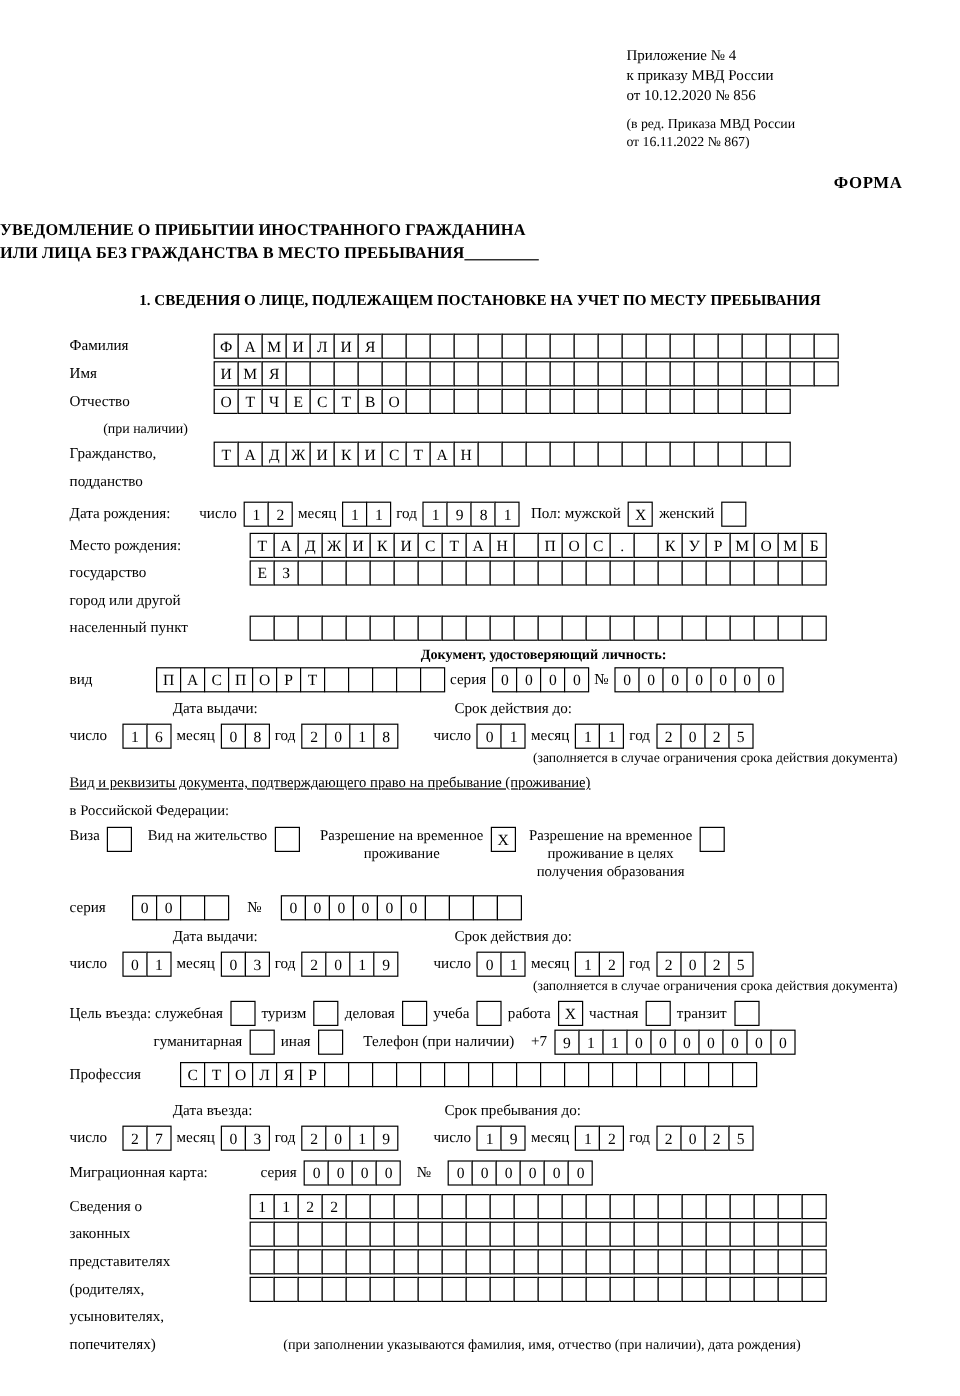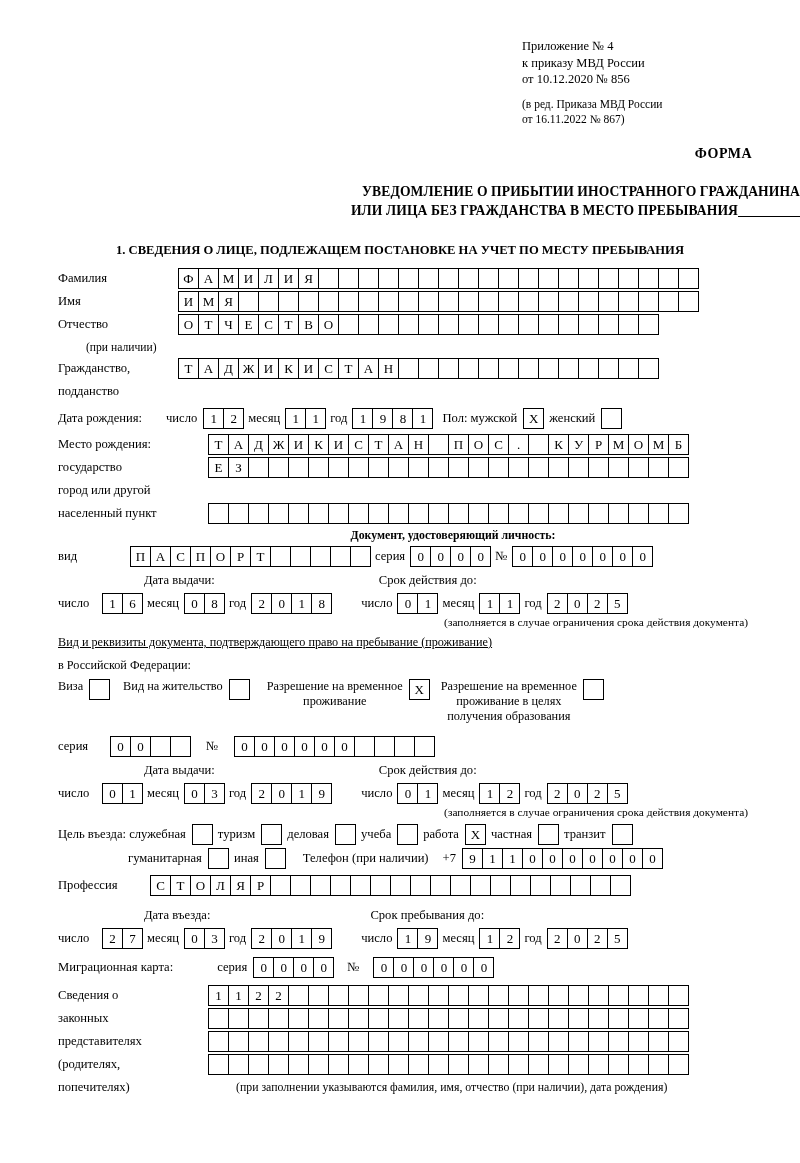--- a/index.html
+++ b/index.html
@@ -23,31 +23,31 @@
     line-height:1.32;
     text-align:left;
   }
   .hdr .blk2{margin-top:9px;font-size:11.5px;}
   .forma{
     position:absolute;top:146px;right:48px;
     font-weight:bold;font-size:14px;letter-spacing:.5px;
   }
   .title{
     position:absolute;top:182px;left:0;width:800px;
-    text-align:right;
+    text-align:left;
     font-weight:bold;font-size:13.6px;line-height:1.42;
     letter-spacing:.1px;
   }
   .title .ul{display:inline-block;width:62px;border-bottom:1px solid #000;vertical-align:-2px;}
   .sect{
     position:absolute;top:243px;left:0;width:800px;
     text-align:center;font-weight:bold;font-size:12.6px;
   }
   .body{
-    position:absolute;top:268px;left:58px;width:690px;
+    position:absolute;top:278px;left:58px;width:690px;
     font-size:12.6px;
   }
   .row{display:flex;align-items:center;margin-bottom:2px;min-height:21px;}
   .lbl{white-space:nowrap;}
   .boxes{display:flex;}
   .bx{
     width:21px;height:21px;
     border:1px solid #000;
     margin-right:-1px;
     box-sizing:border-box;
@@ -785,18 +785,21 @@
           <div class="bx"></div>
           <div class="bx"></div>
           <div class="bx"></div>
           <div class="bx"></div>
           <div class="bx"></div>
           <div class="bx"></div>
           <div class="bx"></div>
         </div>
     </div>
     <div class="row">
+      <div class="lbl label-col-w">усыновителях,</div>
+    </div>
+    <div class="row">
       <div class="lbl label-col-w">попечителях)</div>
       <div class="center-note" style="margin-left:28px;">(при заполнении указываются фамилия, имя, отчество (при наличии), дата рождения)</div>
     </div>
 
   </div>
 </div>
 
 </body></html>

